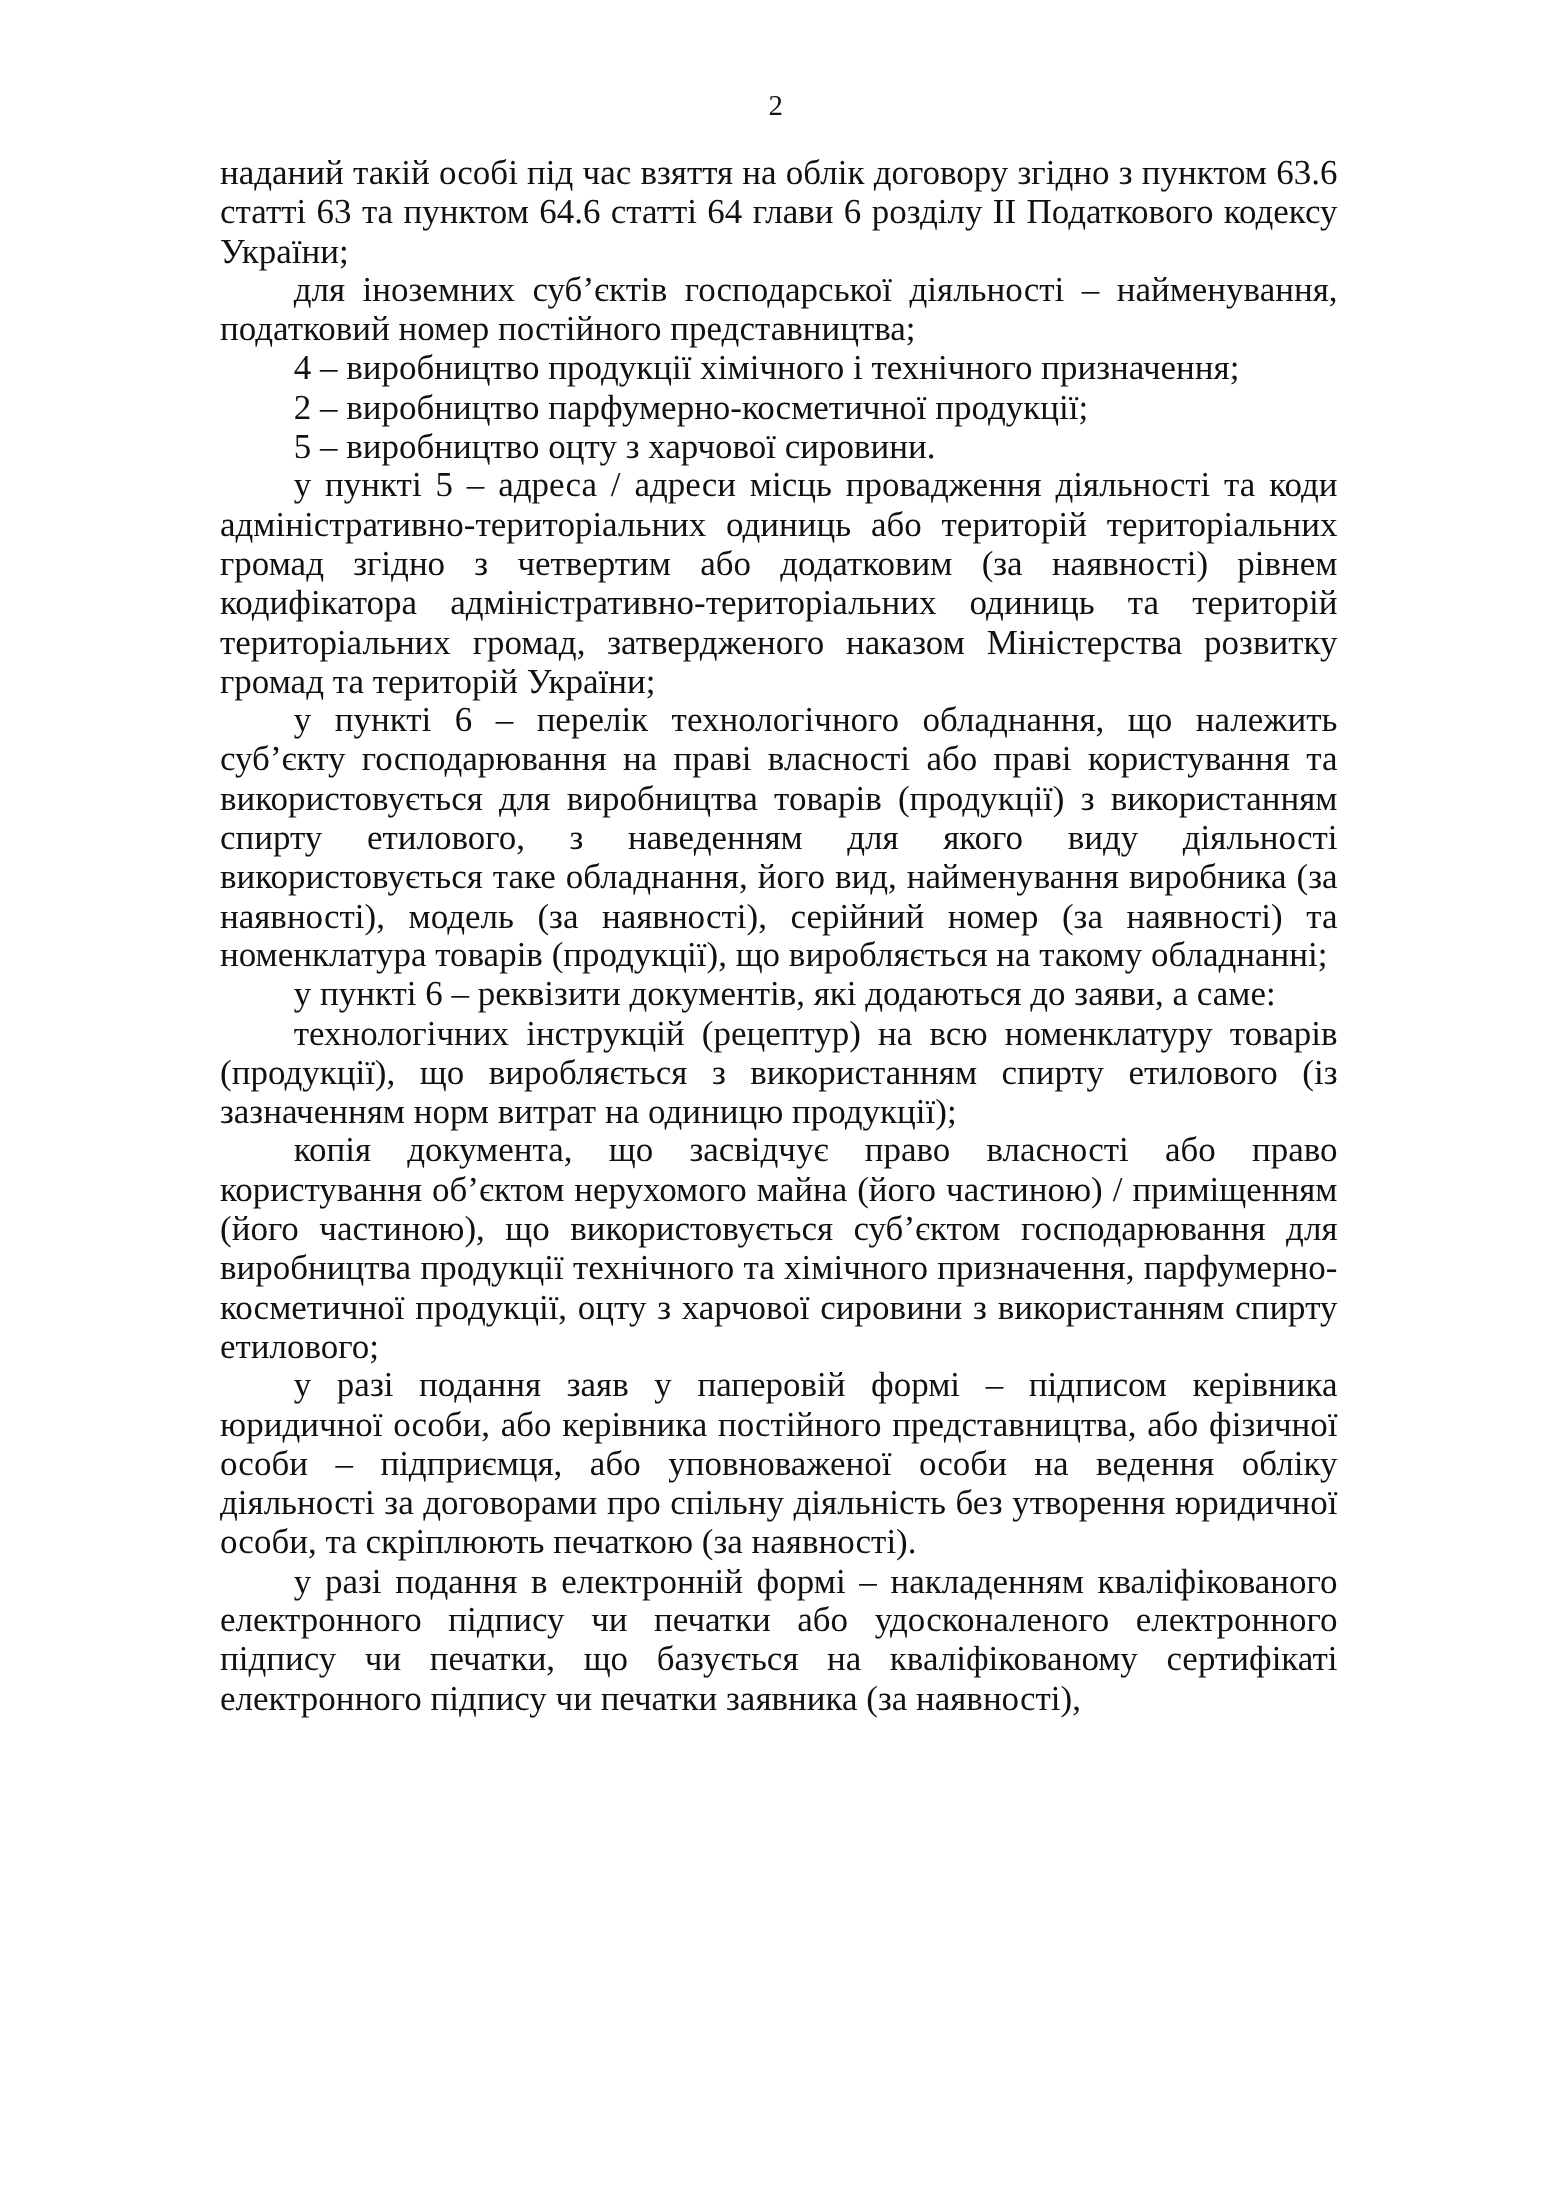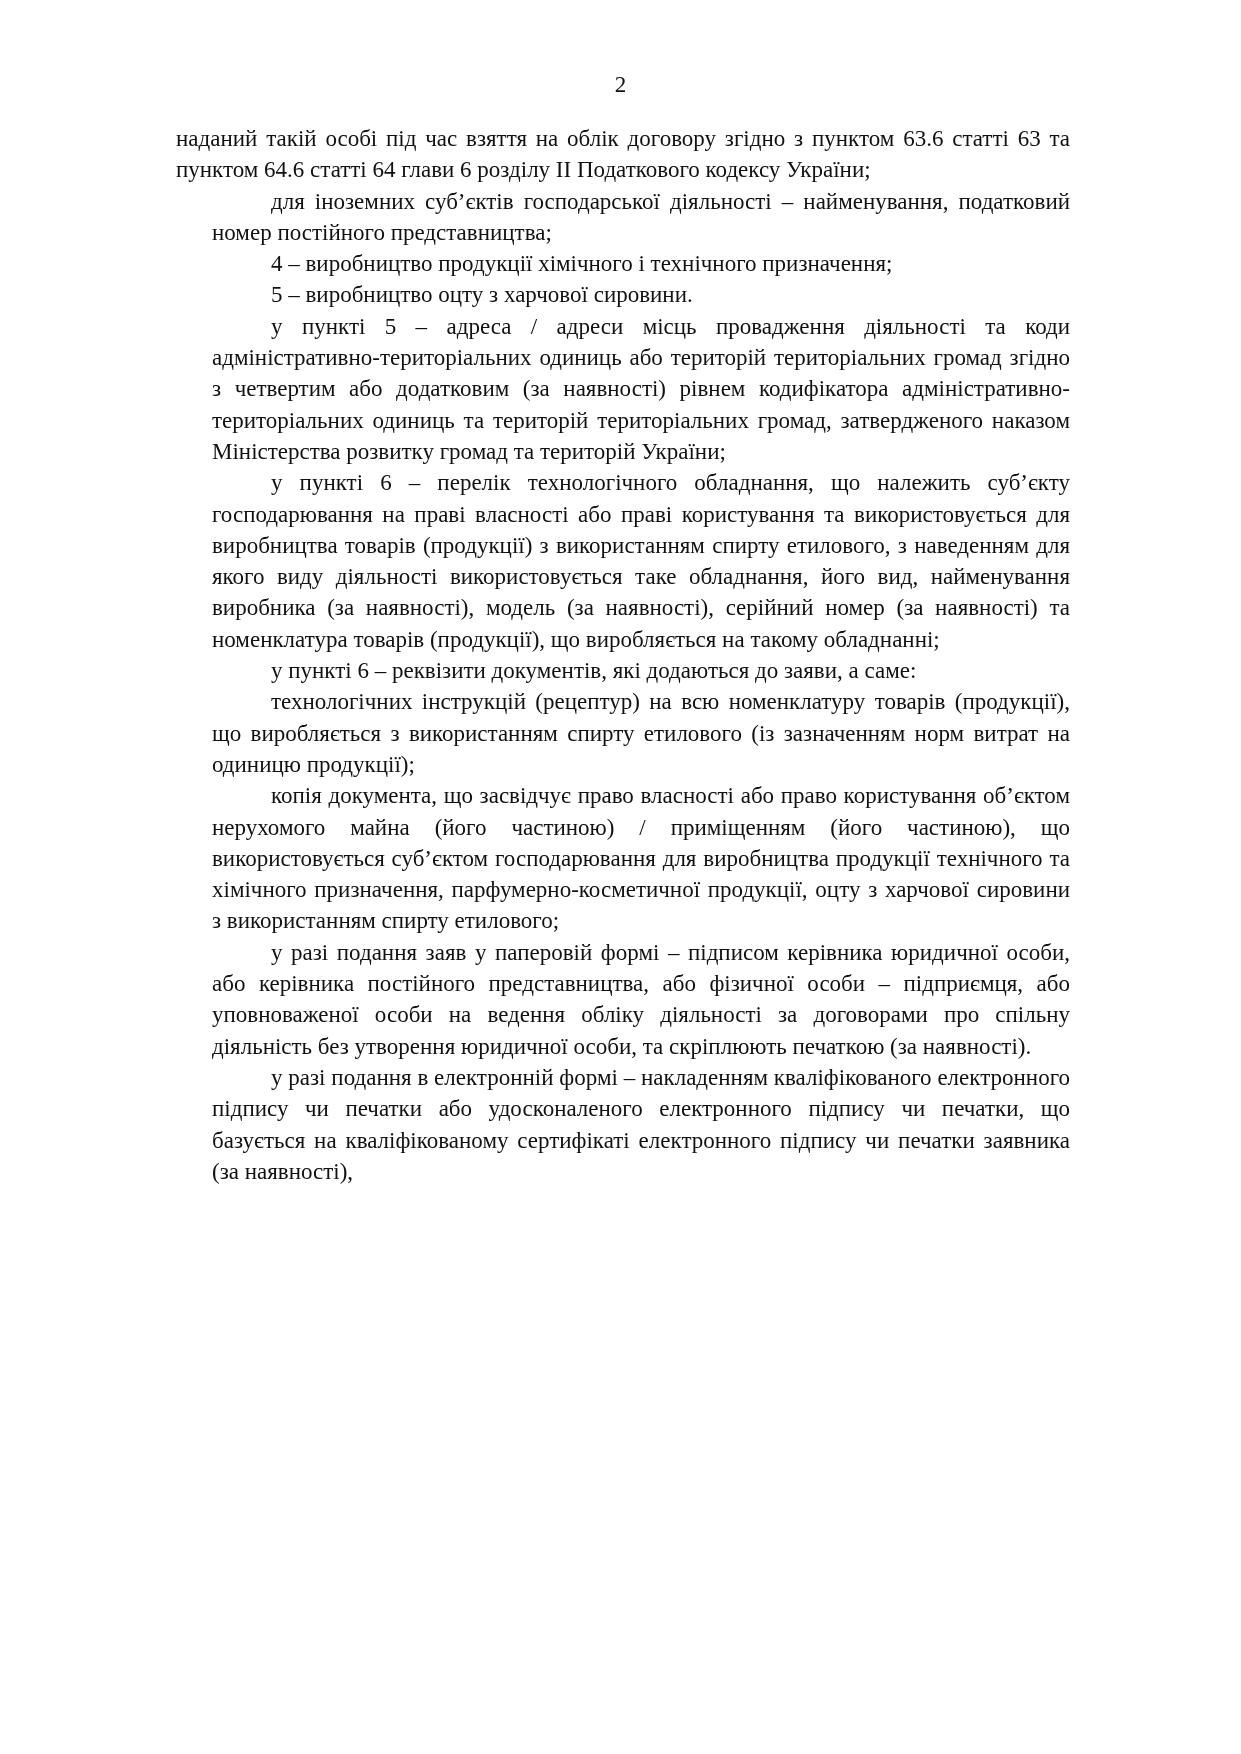--- a/index.html
+++ b/index.html
@@ -1,33 +1,34 @@
 <!DOCTYPE html>
 <html><head>
 <meta charset="utf-8">
 <style>
   html, body { margin:0; padding:0; background:#ffffff; }
   body { width:1241px; height:1754px; position:relative; overflow:hidden;
          font-family:"Liberation Serif", serif; color:#111; }
   .page-num { position:absolute; top:72px; left:0; width:1241px; text-align:center;
               font-size:23px; line-height:26px; }
   .content { position:absolute; top:123px; left:176px; width:894px;
-             font-size:23px; line-height:31.3px; }
+             font-size:28px; line-height:31.3px; }
   .para { margin:0; text-align:justify; text-align-last:left; }
-  .indent { text-indent:59px;margin-left:36px; }
+  .indent { text-indent:59px; }
 </style>
 </head>
 <body>
 
 <div class="page-num">2</div>
 
 <div class="content">
   <p class="para">наданий такій особі під час взяття на облік договору згідно з пунктом 63.6 статті 63 та пунктом 64.6 статті 64 глави 6 розділу ІІ Податкового кодексу України;</p>
   <p class="para indent">для іноземних суб’єктів господарської діяльності – найменування, податковий номер постійного представництва;</p>
   <p class="para indent">4 – виробництво продукції хімічного і технічного призначення;</p>
+  <p class="para indent">2 – виробництво парфумерно-косметичної продукції;</p>
   <p class="para indent">5 – виробництво оцту з харчової сировини.</p>
   <p class="para indent">у пункті 5 – адреса / адреси місць провадження діяльності та коди адміністративно-територіальних одиниць або територій територіальних громад згідно з четвертим або додатковим (за наявності) рівнем кодифікатора адміністративно-територіальних одиниць та територій територіальних громад, затвердженого наказом Міністерства розвитку громад та територій України;</p>
   <p class="para indent">у пункті 6 – перелік технологічного обладнання, що належить суб’єкту господарювання на праві власності або праві користування та використовується для виробництва товарів (продукції) з використанням спирту етилового, з наведенням для якого виду діяльності використовується таке обладнання, його вид, найменування виробника (за наявності), модель (за наявності), серійний номер (за наявності) та номенклатура товарів (продукції), що виробляється на такому обладнанні;</p>
   <p class="para indent">у пункті 6 – реквізити документів, які додаються до заяви, а саме:</p>
   <p class="para indent">технологічних інструкцій (рецептур) на всю номенклатуру товарів (продукції), що виробляється з використанням спирту етилового (із зазначенням норм витрат на одиницю продукції);</p>
   <p class="para indent">копія документа, що засвідчує право власності або право користування об’єктом нерухомого майна (його частиною) / приміщенням (його частиною), що використовується суб’єктом господарювання для виробництва продукції технічного та хімічного призначення, парфумерно-косметичної продукції, оцту з харчової сировини з використанням спирту етилового;</p>
   <p class="para indent">у разі подання заяв у паперовій формі – підписом керівника юридичної особи, або керівника постійного представництва, або фізичної особи – підприємця, або уповноваженої особи на ведення обліку діяльності за договорами про спільну діяльність без утворення юридичної особи, та скріплюють печаткою (за наявності).</p>
   <p class="para indent">у разі подання в електронній формі – накладенням кваліфікованого електронного підпису чи печатки або удосконаленого електронного підпису чи печатки, що базується на кваліфікованому сертифікаті електронного підпису чи печатки заявника (за наявності),</p>
 </div>
 

